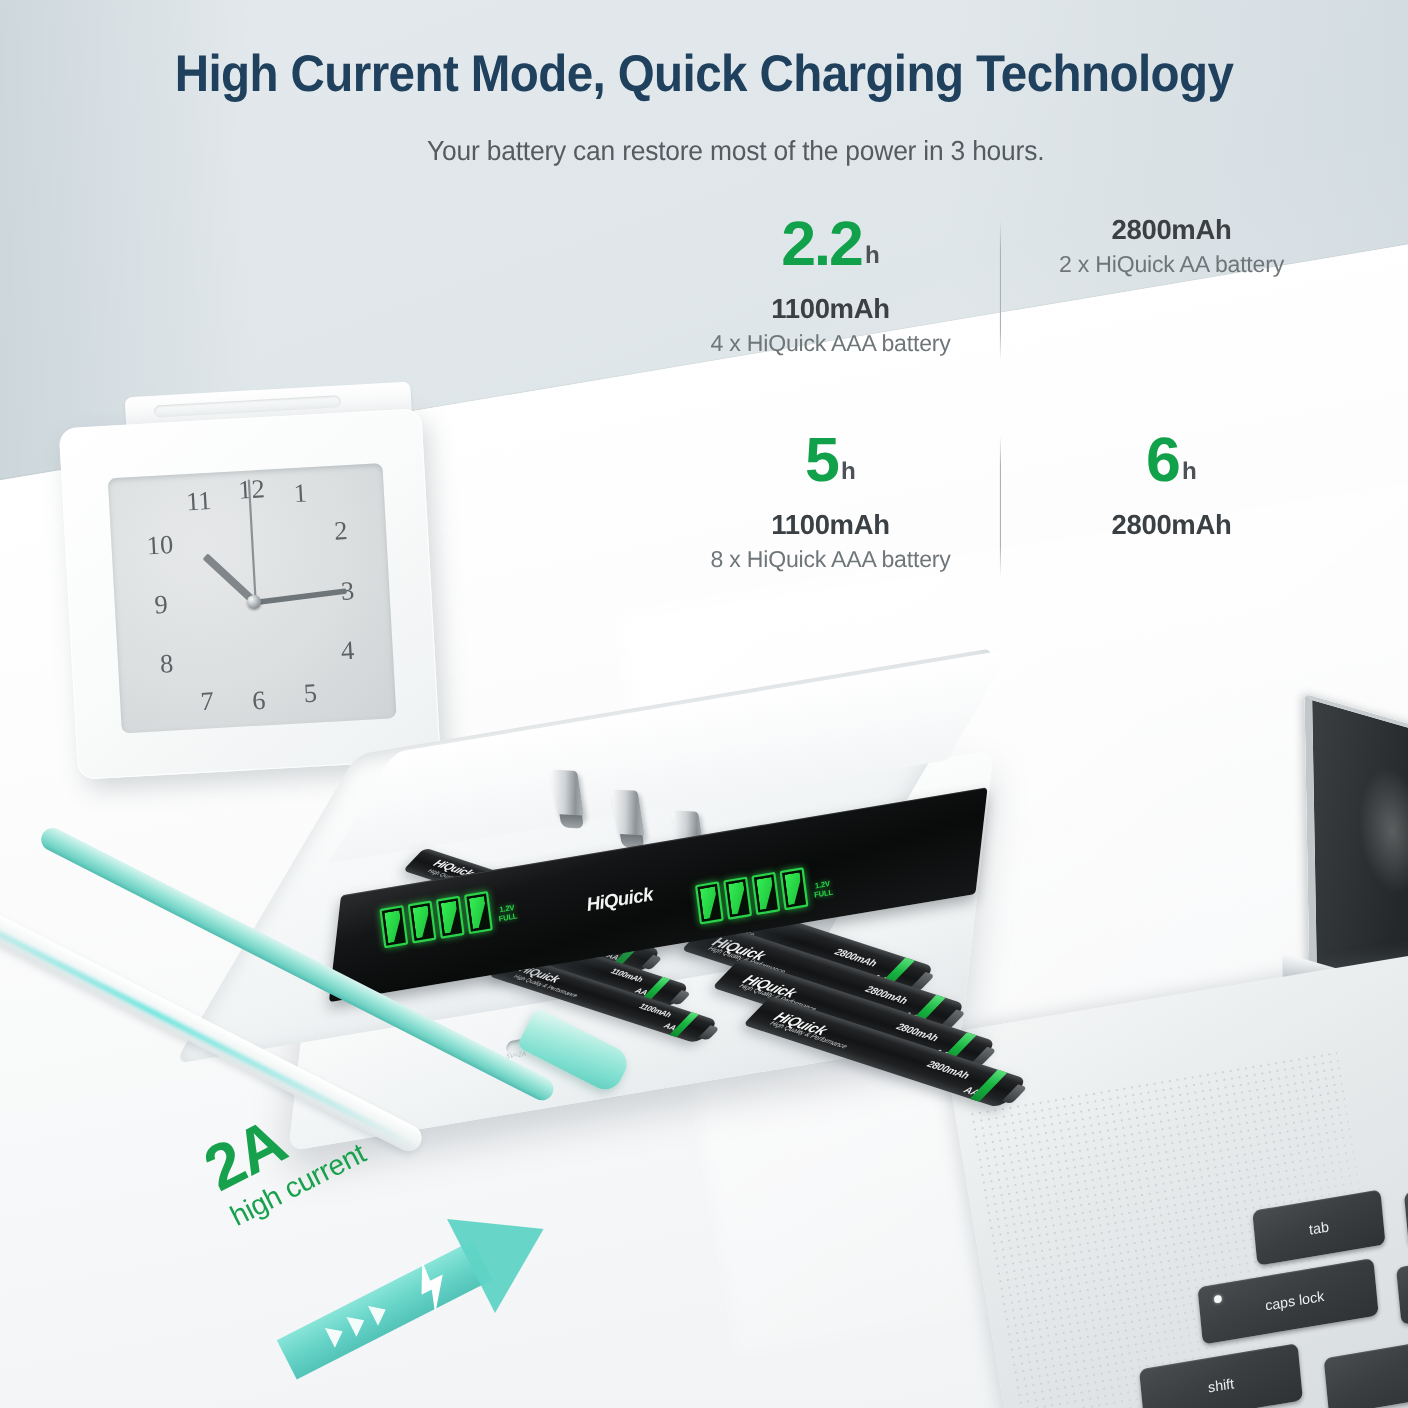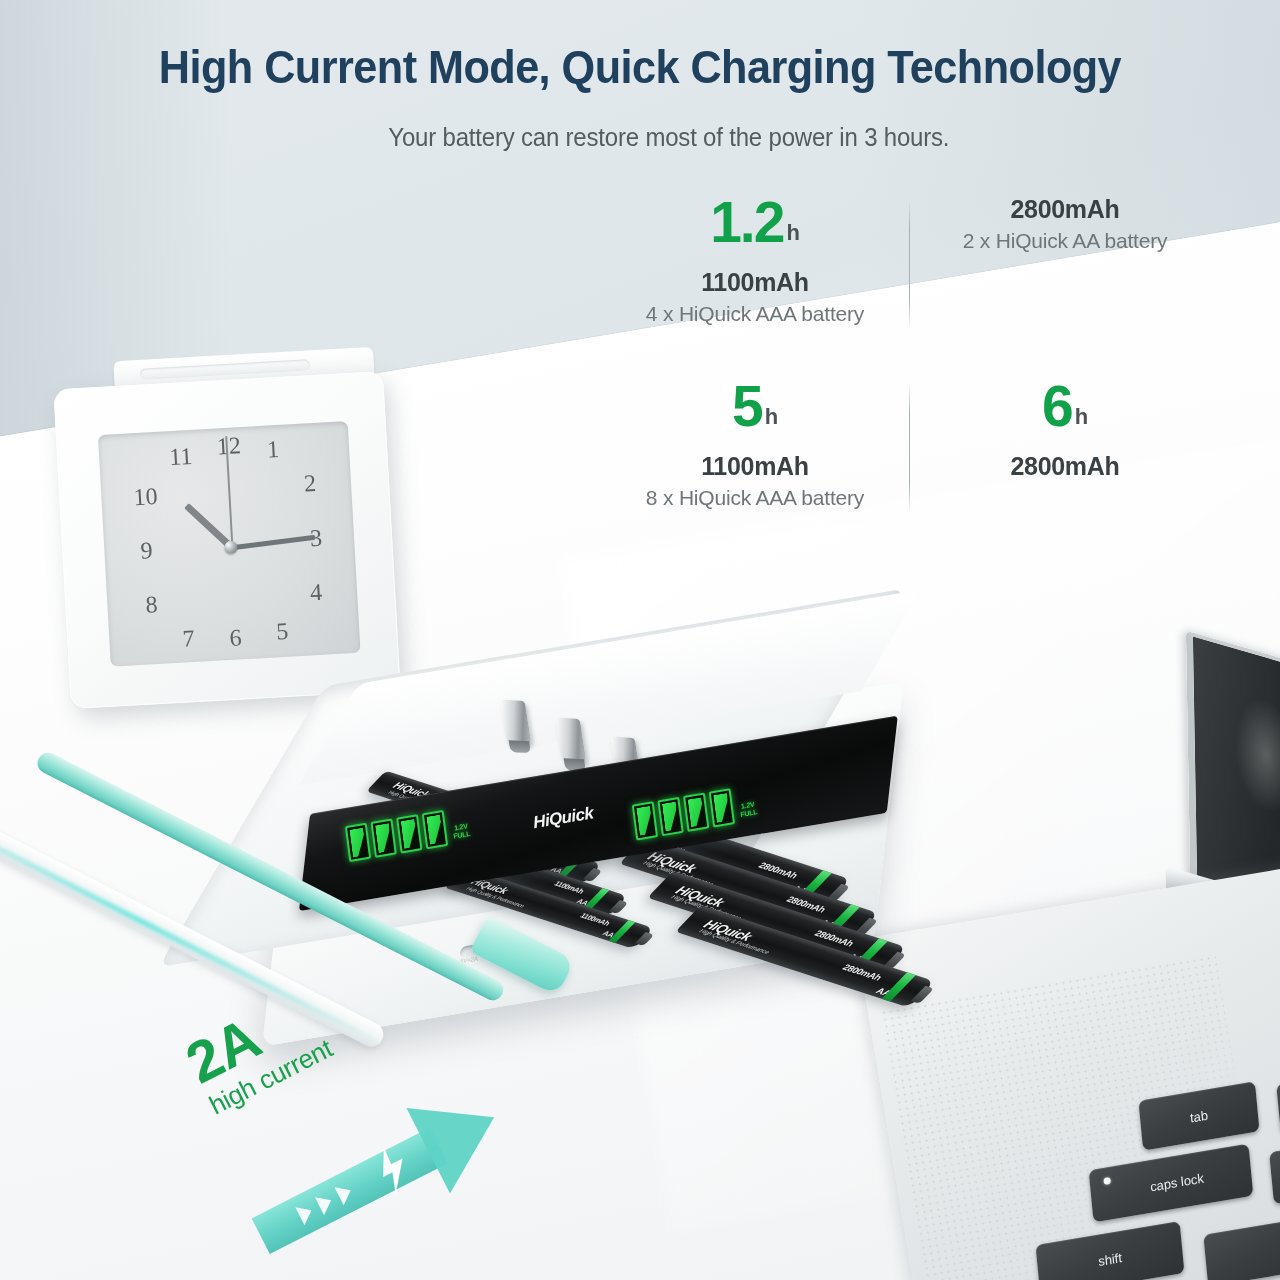--- a/index.html
+++ b/index.html
@@ -68,21 +68,21 @@
     letter-spacing:-.2px;
     transform:scaleX(.96);
     white-space:nowrap;
     padding-left:60px;
   }
 
   
   .stats { position:absolute; left:600px; top:192px; width:620px; height:345px; }
   .stat-row { position:absolute; left:0; width:620px; height:150px; display:flex; }
   .stat-row.r1 { top:0; }
-  .stat-row.r2 { top:184px; }
+  .stat-row.r2 { top:196px; }
   .stat-cell { width:310px; position:relative; text-align:center; }
   .divider {
     position:absolute; left:309px; top:8px; width:1px; height:128px;
     background:linear-gradient(180deg,rgba(160,170,176,0),#a9b2b7 22%,#a9b2b7 78%,rgba(160,170,176,0));
   }
   .stat-hours {
     font-weight:bold; color:#11a14a; font-size:57px; line-height:60px;
     letter-spacing:-2px;
   }
   .stat-hours .unit {
@@ -591,21 +591,21 @@
     <div class="big">2A</div>
     <div class="small">high current</div>
   </div>
 
   <div class="headline">High Current Mode, Quick Charging Technology</div>
   <div class="subhead">Your battery can restore most of the power in 3 hours.</div>
 
   <div class="stats">
     <div class="stat-row r1">
       <div class="stat-cell">
-        <div class="stat-hours"><span>1.2</span><span class="unit">h</span></div>
+        <div class="stat-hours"><span>2.2</span><span class="unit">h</span></div>
         <div class="stat-cap">1100mAh</div>
         <div class="stat-desc">4 x HiQuick AAA battery</div>
       </div>
       <div class="divider"></div>
       <div class="stat-cell">
         <div class="stat-cap">2800mAh</div>
         <div class="stat-desc">2 x HiQuick AA battery</div>
       </div>
     </div>
     <div class="stat-row r2">

